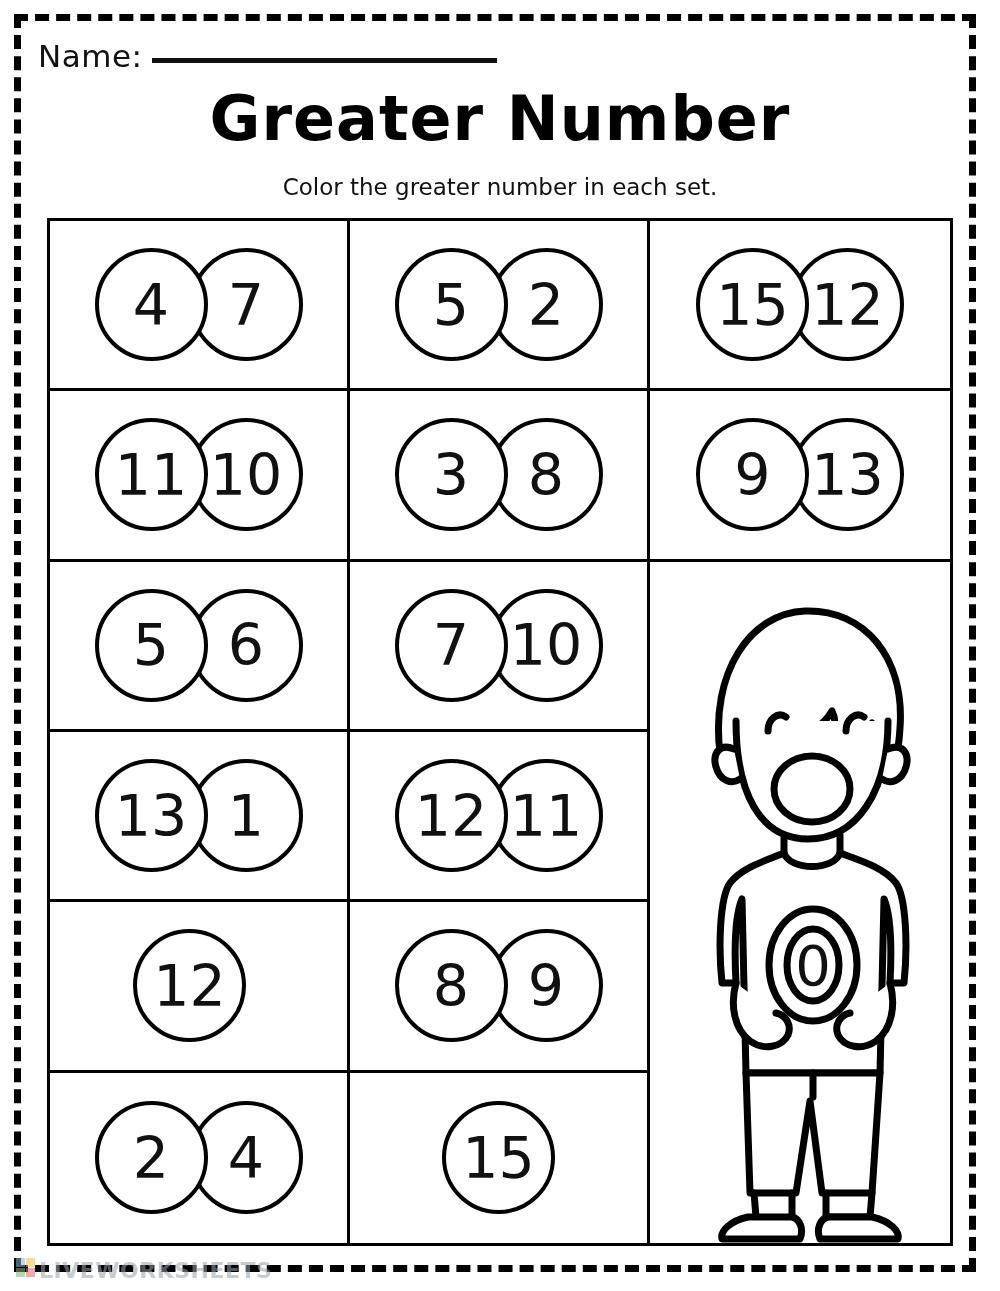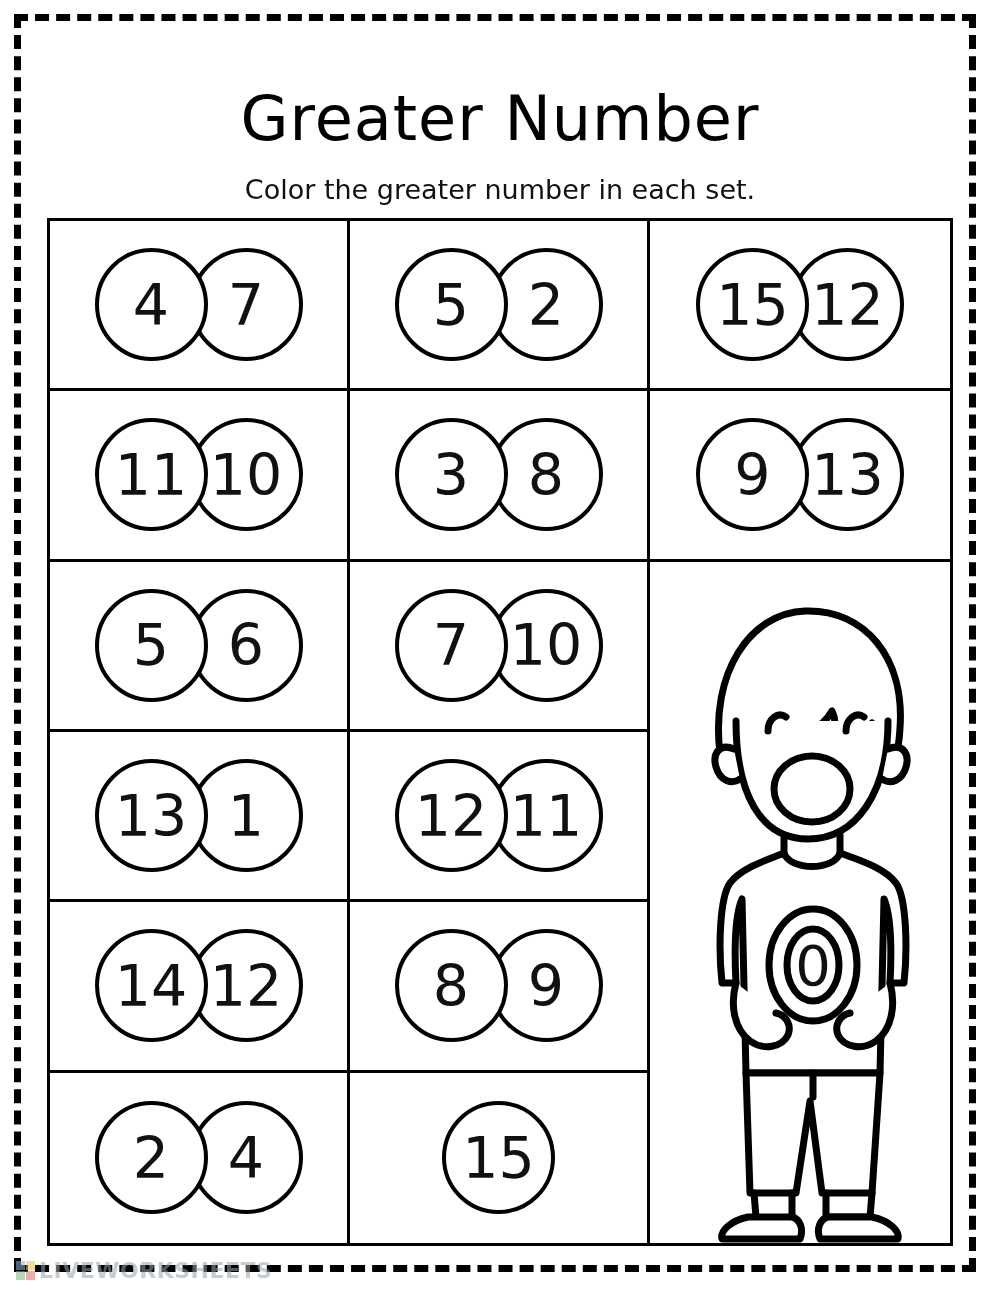--- a/index.html
+++ b/index.html
@@ -57,33 +57,33 @@
     top: -4px;
   }
   
   .title {
     position: absolute;
     left: 0;
     top: 82px;
     width: 1000px;
     text-align: center;
     font-family: "DejaVu Sans", sans-serif;
-    font-weight: normal;
+    font-weight: bold;
     font-size: 62px;
     letter-spacing: 1px;
     color: #000;
   }
   .subtitle {
     position: absolute;
     left: 0;
     top: 174px;
     width: 1000px;
     text-align: center;
     font-family: "DejaVu Sans", sans-serif;
-    font-size: 27px;
+    font-size: 23px;
     color: #111;
   }
   
   .grid {
     position: absolute;
     left: 47px;
     top: 218px;
     width: 906px;
     height: 1028px;
     border: 3px solid #000;
@@ -139,21 +139,20 @@
     justify-content: center;
     overflow: hidden;
   }
   .illus-cell svg { display: block; }
   
   .footer-logo {
     position: absolute;
     left: 16px;
     bottom: 8px;
     display: flex;
-    align-items: center;
     opacity: 0.55;
   }
   .logo-squares {
     display: grid;
     grid-template-columns: 9px 9px;
     grid-template-rows: 9px 9px;
     gap: 1px;
     margin-right: 4px;
   }
   .sq { width: 9px; height: 9px; }
@@ -165,20 +164,24 @@
     letter-spacing: 0.5px;
   }
 </style>
 </head>
 <body>
 
 <div class="page">
 
   <div class="dashed-border"></div>
 
+  <div class="name-row">
+    <span class="name-label">Name:</span>
+    <span class="name-line"></span>
+  </div>
 
   <div class="title">Greater Number</div>
   <div class="subtitle">Color the greater number in each set.</div>
 
   <div class="grid">
 
     <div class="cell">
       <div class="pair">
         <div class="bubble">4</div>
         <div class="bubble second">7</div>
@@ -281,21 +284,20 @@
     </div>
     <div class="cell">
       <div class="pair">
         <div class="bubble">12</div>
         <div class="bubble second">11</div>
       </div>
     </div>
 
     <div class="cell">
       <div class="pair">
-        <div class="bubble">14</div>
         <div class="bubble second">12</div>
       </div>
     </div>
     <div class="cell">
       <div class="pair">
         <div class="bubble">8</div>
         <div class="bubble second">9</div>
       </div>
     </div>
 

